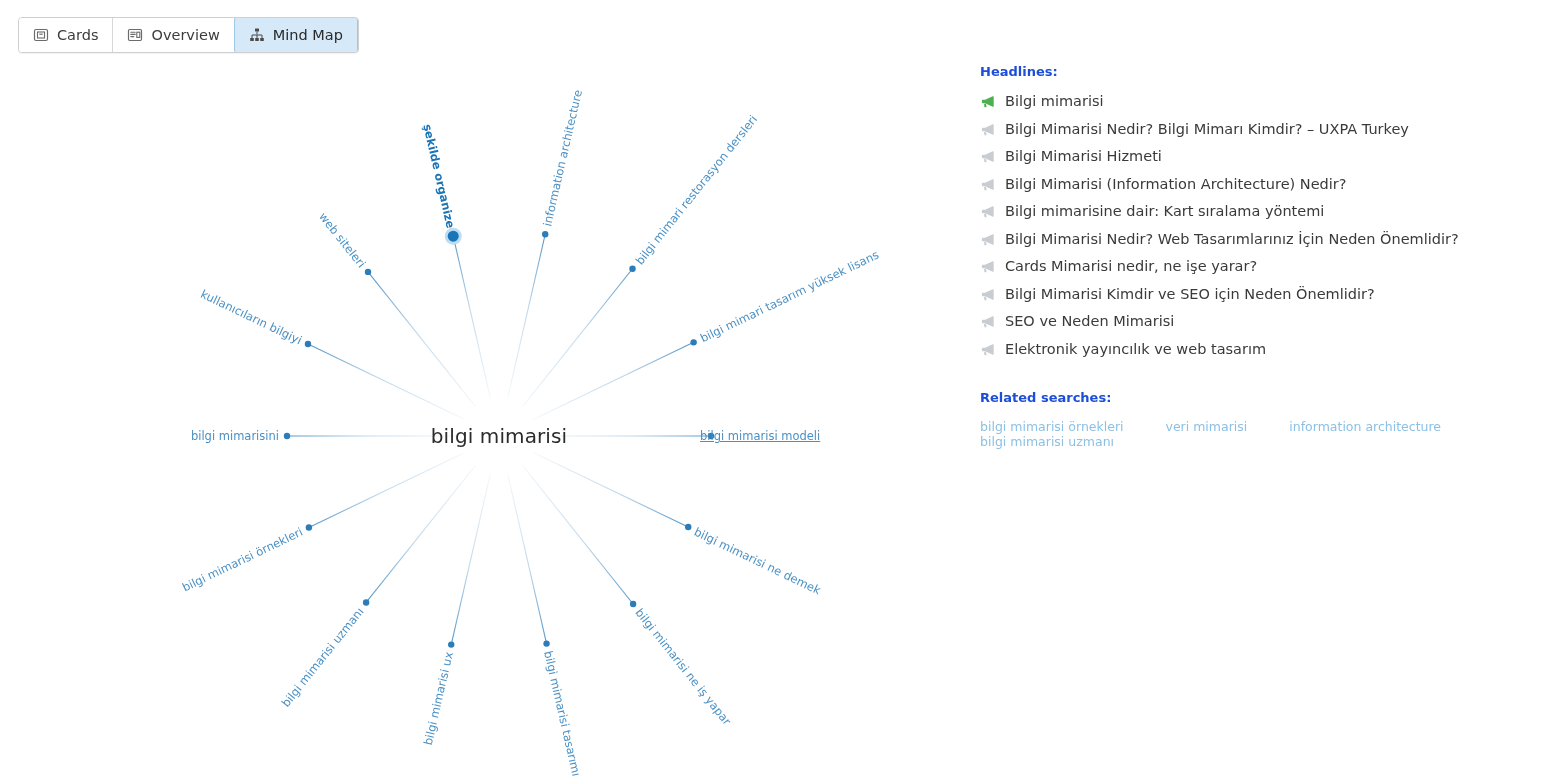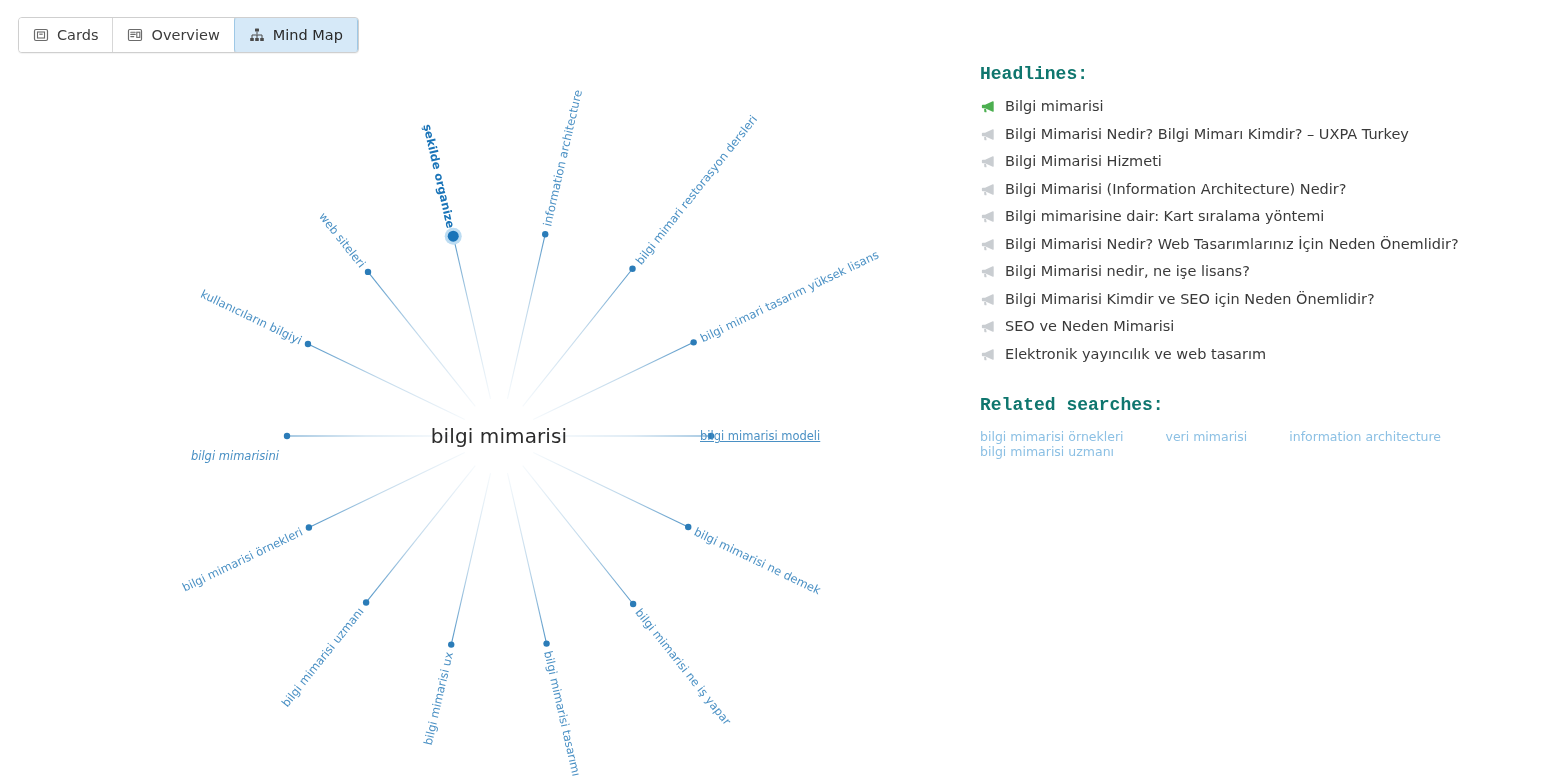--- a/index.html
+++ b/index.html
@@ -73,25 +73,24 @@
   .node-label.rev{transform-origin:100% 50%;}
   .node-label.hl{
     color:#1a74b8;
     font-weight:bold;
     font-size:11.5px;
   }
 
   
   #panel{position:absolute;left:980px;top:64px;width:545px;}
   .panel-h{
-    font-size:18px;
+    font-size:13px;
     font-weight:bold;
-    color:#0f766e;
+    color:#1d4ed8;
     margin:0 0 14px 0;
-    font-family:Liberation Mono, monospace;
   }
   .hl-list{list-style:none;margin:0;padding:0;}
   .hl-item{
     display:flex;align-items:flex-start;gap:10px;
     margin-bottom:10.5px;
     font-size:14.5px;
     color:#3a3a3a;
     line-height:17px;
   }
   .hl-ico{width:15px;height:15px;flex:0 0 15px;margin-top:1px;}
@@ -281,21 +280,21 @@
     </svg>
   <div class="center-label" id="mm-center" style="left: 499px; top: 388px;">bilgi mimarisi</div>
   <div id="mm-labels">
       <div class="node-label" style="left: 700px; top: 388px; transform: translate(0px, -50%) rotate(0deg); transform-origin: 0px 50%; text-decoration: underline;">bilgi mimarisi modeli</div>
       <div class="node-label" style="left: 700.841px; top: 290.86px; transform: translate(0px, -50%) rotate(-25.7deg); transform-origin: 0px 50%;">bilgi mimari tasarım yüksek lisans</div>
       <div class="node-label" style="left: 637.501px; top: 214.502px; transform: translate(0px, -50%) rotate(-51.4deg); transform-origin: 0px 50%;">bilgi mimari restorasyon dersleri</div>
       <div class="node-label" style="left: 546.999px; top: 178.426px; transform: translate(0px, -50%) rotate(-77.1deg); transform-origin: 0px 50%;">information architecture</div>
       <div class="node-label hl rev" style="left: 451.448px; top: 180.376px; transform: translate(-100%, -50%) rotate(77.1deg); transform-origin: 100% 50%;">şekilde organize</div>
       <div class="node-label rev" style="left: 362.994px; top: 217.629px; transform: translate(-100%, -50%) rotate(51.4deg); transform-origin: 100% 50%;">web siteleri</div>
       <div class="node-label rev" style="left: 300.763px; top: 292.595px; transform: translate(-100%, -50%) rotate(25.7deg); transform-origin: 100% 50%;">kullanıcıların bilgiyi</div>
-      <div class="node-label rev" style="left: 279px; top: 408px; transform: translate(-100%, -50%) rotate(360deg); transform-origin: 100% 50%; font-style: italic;">bilgi mimarisini</div>
+      <div class="node-label rev" style="left: 279px; top: 388px; transform: translate(-100%, -50%) rotate(360deg); transform-origin: 100% 50%;">bilgi mimarisini</div>
       <div class="node-label rev" style="left: 301.664px; top: 482.971px; transform: translate(-100%, -50%) rotate(334.3deg); transform-origin: 100% 50%;">bilgi mimarisi örnekleri</div>
       <div class="node-label rev" style="left: 361.123px; top: 560.716px; transform: translate(-100%, -50%) rotate(308.6deg); transform-origin: 100% 50%;">bilgi mimarisi uzmanı</div>
       <div class="node-label rev" style="left: 449.438px; top: 604.397px; transform: translate(-100%, -50%) rotate(282.9deg); transform-origin: 100% 50%;">bilgi mimarisi ux</div>
       <div class="node-label" style="left: 548.338px; top: 603.422px; transform: translate(0px, -50%) rotate(77.1deg); transform-origin: 0px 50%;">bilgi mimarisi tasarımı</div>
       <div class="node-label" style="left: 638.125px; top: 562.279px; transform: translate(0px, -50%) rotate(51.4deg); transform-origin: 0px 50%;">bilgi mimarisi ne iş yapar</div>
       <div class="node-label" style="left: 695.435px; top: 482.538px; transform: translate(0px, -50%) rotate(25.7deg); transform-origin: 0px 50%;">bilgi mimarisi ne demek</div>
     </div>
 </div>
 
 <div id="panel">
@@ -356,21 +355,21 @@
         </span>
         <span class="hl-txt">Bilgi Mimarisi Nedir? Web Tasarımlarınız İçin Neden Önemlidir?</span>
       </li>
       <li class="hl-item">
         <span class="hl-ico">
           <svg viewBox="0 0 16 16" width="15" height="15">
             <path d="M13.6 2.4 5.4 6.1H2.9c-.5 0-.9.4-.9.9v2c0 .5.4.9.9.9h2.5l8.2 3.7c.5.2 1-.1 1-.6V3c0-.5-.5-.8-1-.6z" fill="#c9cdd1"></path>
             <path d="M4.4 10.3h2l.6 3.2c.1.4-.2.7-.6.7H5.2c-.3 0-.6-.2-.6-.5l-.2-3.4z" fill="#c9cdd1"></path>
           </svg>
         </span>
-        <span class="hl-txt">Bilgi Mimarisi nedir, ne işe lisans?</span>
+        <span class="hl-txt">Cards Mimarisi nedir, ne işe yarar?</span>
       </li>
       <li class="hl-item">
         <span class="hl-ico">
           <svg viewBox="0 0 16 16" width="15" height="15">
             <path d="M13.6 2.4 5.4 6.1H2.9c-.5 0-.9.4-.9.9v2c0 .5.4.9.9.9h2.5l8.2 3.7c.5.2 1-.1 1-.6V3c0-.5-.5-.8-1-.6z" fill="#c9cdd1"></path>
             <path d="M4.4 10.3h2l.6 3.2c.1.4-.2.7-.6.7H5.2c-.3 0-.6-.2-.6-.5l-.2-3.4z" fill="#c9cdd1"></path>
           </svg>
         </span>
         <span class="hl-txt">Bilgi Mimarisi Kimdir ve SEO için Neden Önemlidir?</span>
       </li>

